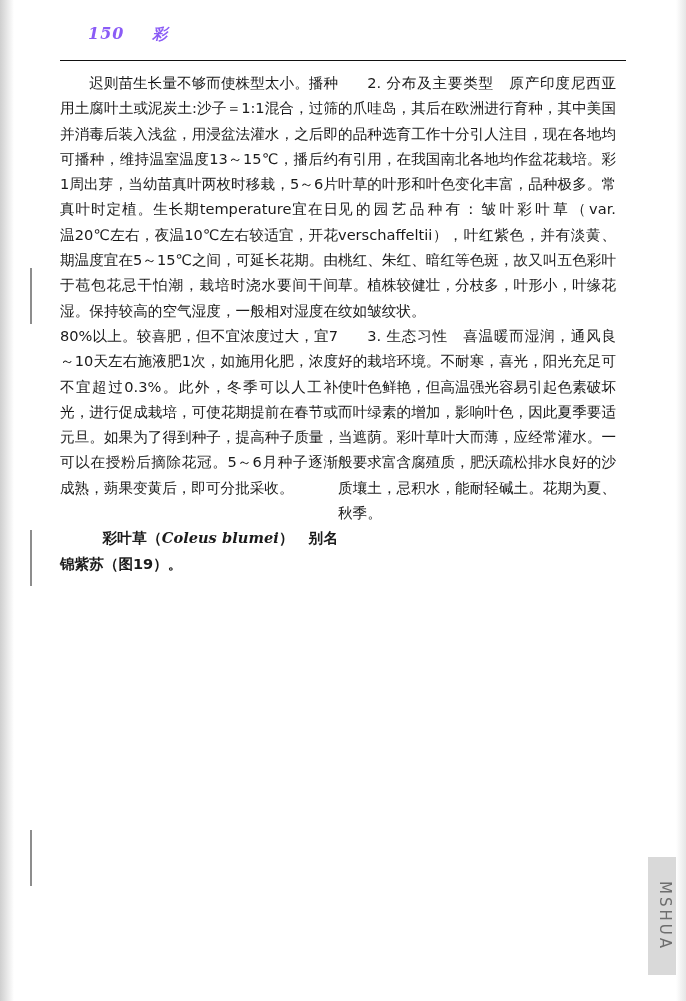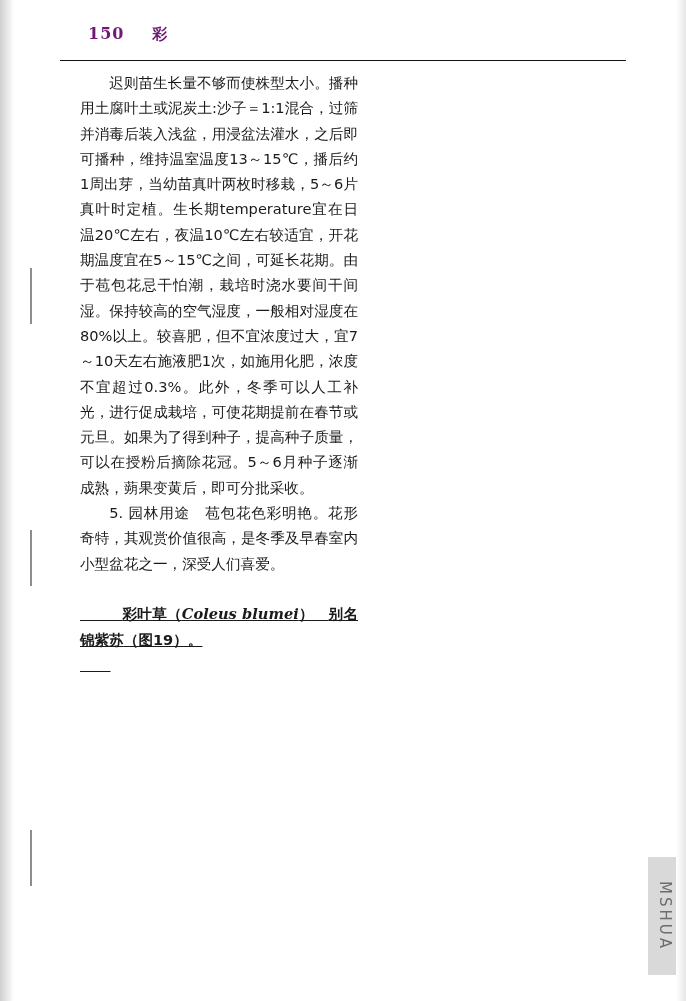--- a/index.html
+++ b/index.html
@@ -46,22 +46,23 @@
   }
   .mm1 { top: 268px; }
   .mm2 { top: 530px; }
   .mm3 { top: 830px; }
 
   .header {
     position: absolute;
     top: 24px;
     left: 88px;
     font-size: 15px;
-    color: #701a75;
+    color: #8b5cf6;
     letter-spacing: 1px;
+    font-style: italic;
   }
   .header .pageno {
     font-family: "DejaVu Serif", "Liberation Serif", serif;
     font-weight: bold;
     margin-right: 22px;
     font-size: 16px;
   }
   .header .chaptername {
     font-weight: bold;
     font-size: 15px;
@@ -75,21 +76,20 @@
     border-top: 1.6px solid #111;
   }
 
   .columns {
     position: absolute;
     top: 70px;
     left: 60px;
     right: 50px;
     bottom: 16px;
     display: flex;
-    margin-left: 20px;
   }
   .col {
     width: 278px;
     font-size: 14.6px;
     line-height: 25.3px;
     color: #1a1a1a;
     text-align: justify;
     text-justify: inter-ideograph;
   }
   .col p {
@@ -100,21 +100,20 @@
     text-indent: 2em;
   }
   .latin {
     font-family: "DejaVu Serif", "Liberation Serif", serif;
     font-style: italic;
   }
   .heading-block {
     font-weight: bold;
     text-indent: 2em;
     margin-top: 4px;
-    text-decoration: underline;
   }
   .watermark {
     position: absolute;
     right: 4px;
     bottom: 26px;
     width: 34px;
     height: 118px;
     background: #d9d9d9;
     color: #6d6d6d;
     font-size: 15px;
@@ -140,25 +139,26 @@
   <div class="rule"></div>
 
   <div class="margin-mark mm1"></div>
   <div class="margin-mark mm2"></div>
   <div class="margin-mark mm3"></div>
 
   <div class="columns">
 
     <div class="col">
       <p class="indent2">迟则苗生长量不够而使株型太小。播种用土腐叶土或泥炭土:沙子＝1:1混合，过筛并消毒后装入浅盆，用浸盆法灌水，之后即可播种，维持温室温度13～15℃，播后约1周出芽，当幼苗真叶两枚时移栽，5～6片真叶时定植。生长期temperature宜在日温20℃左右，夜温10℃左右较适宜，开花期温度宜在5～15℃之间，可延长花期。由于苞包花忌干怕潮，栽培时浇水要间干间湿。保持较高的空气湿度，一般相对湿度在80%以上。较喜肥，但不宜浓度过大，宜7～10天左右施液肥1次，如施用化肥，浓度不宜超过0.3%。此外，冬季可以人工补光，进行促成栽培，可使花期提前在春节或元旦。如果为了得到种子，提高种子质量，可以在授粉后摘除花冠。5～6月种子逐渐成熟，蒴果变黄后，即可分批采收。</p>
-      <p class="indent2">5. 园林用途　苞包花色彩明艳。花形奇特，其观赏价值很高，是冬季及早春室内小型盆花之一，深受人们喜爱。</p>
       <p class="heading-block">
         <span>彩叶草</span><span>（</span><span class="latin">Coleus blumei</span><span>）　</span><span>别名锦紫苏</span><span>（图19）。</span>
       </p>
     </div>
 
     <div class="col">
+      <p class="indent2">2. 分布及主要类型　原产印度尼西亚的爪哇岛，其后在欧洲进行育种，其中美国的品种选育工作十分引人注目，现在各地均有引用，在我国南北各地均作盆花栽培。彩叶草的叶形和叶色变化丰富，品种极多。常见的园艺品种有：皱叶彩叶草（var. verschaffeltii），叶红紫色，并有淡黄、桃红、朱红、暗红等色斑，故又叫五色彩叶草。植株较健壮，分枝多，叶形小，叶缘花纹如皱纹状。</p>
+      <p class="indent2">3. 生态习性　喜温暖而湿润，通风良好的栽培环境。不耐寒，喜光，阳光充足可使叶色鲜艳，但高温强光容易引起色素破坏而叶绿素的增加，影响叶色，因此夏季要适当遮荫。彩叶草叶大而薄，应经常灌水。一般要求富含腐殖质，肥沃疏松排水良好的沙质壤土，忌积水，能耐轻碱土。花期为夏、秋季。</p>
     </div>
 
   </div>
 
   <div class="watermark">MSHUA</div>
 </div>
 
 </body></html>

